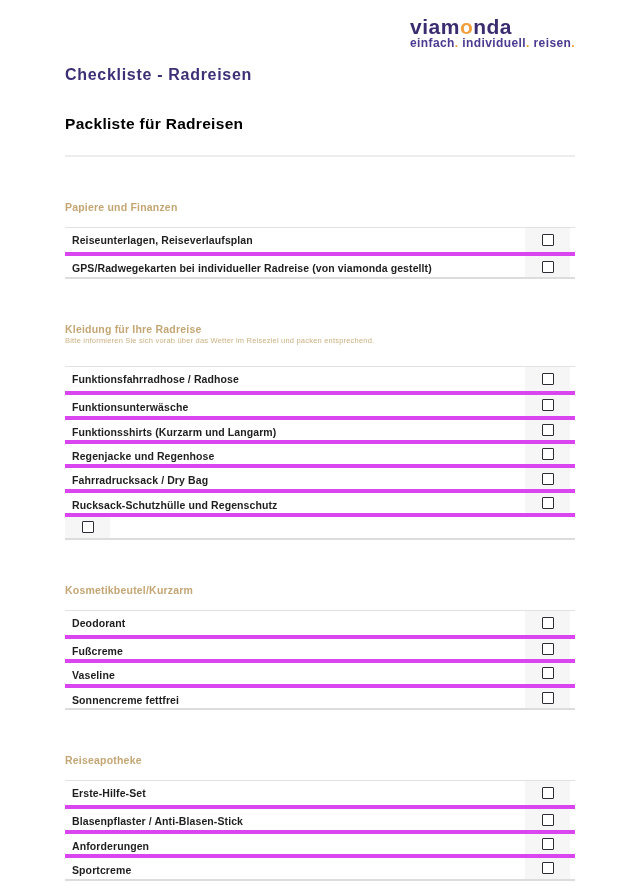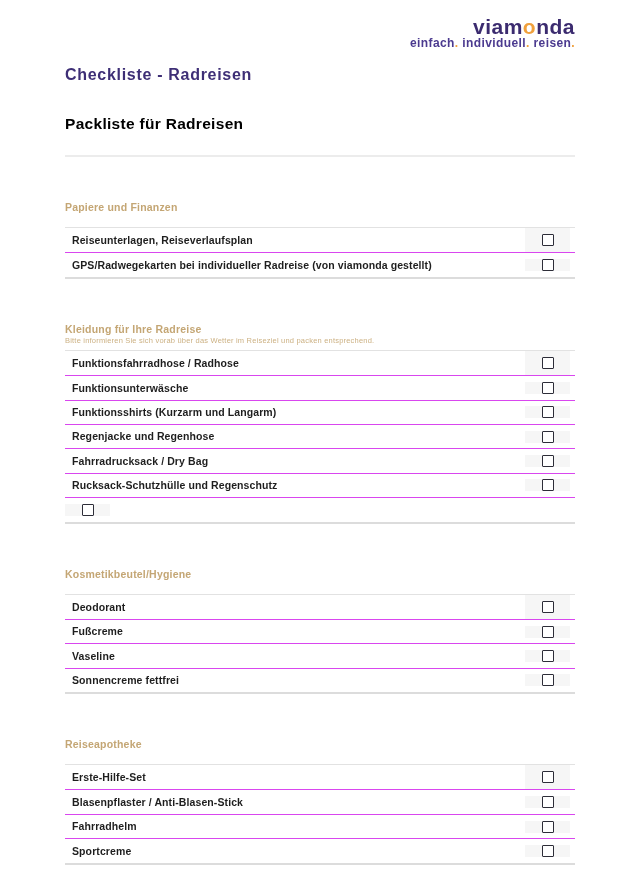--- a/index.html
+++ b/index.html
@@ -6,21 +6,21 @@
   html, body { background: #ffffff; }
   body {
     width: 640px; height: 894px;
     font-family: "Liberation Sans", sans-serif;
     overflow: hidden;
   }
   .page { padding: 0 65px; width: 640px; }
 
   
   .logo-row { display: flex; justify-content: flex-end; margin-top: 16px; }
-  .logo { text-align: right; }
+  .logo { }
   .wordmark {
     font-size: 21px; font-weight: bold; letter-spacing: 0.5px;
     color: #3b2b6f; line-height: 22px;
   }
   .wordmark .accent { color: #f0a03c; }
   .tagline {
     font-size: 12px; font-weight: bold; letter-spacing: 0.4px;
     color: #4b3a8f; line-height: 9px; margin-top: 1px;
   }
   .tagline .dot { color: #f0a03c; }
@@ -49,24 +49,24 @@
   }
   .section-note {
     font-size: 7.5px; line-height: 10px; color: #ccb183; letter-spacing: 0.2px;
   }
 
   .table {
     margin-top: 13px;
     border-top: 1px solid #e2e2e2;
     border-bottom: 2px solid #dcdcdc;
   }
-  .section-note ~ .table { margin-top: 4px; }
+  .section-note ~ .table { margin-top: 20px; }
 
   .row { display: flex; align-items: stretch; height: 24.4px; }
-  .row + .row { border-top: 1px solid #d946ef; align-items: center; }
+  .row + .row { border-top: 4px solid #d946ef; }
   .row-label {
     flex: 1; padding-left: 7px;
     font-size: 10.5px; font-weight: bold; color: #1e1e1e;
     line-height: 24.4px; letter-spacing: 0.1px;
     white-space: nowrap; overflow: hidden;
   }
   .cb-cell {
     width: 45px; margin-right: 5px; background: #f6f6f6;
     display: flex; align-items: center; justify-content: center;
   }
@@ -170,21 +170,21 @@
   <div class="row">
     <div class="cb-cell">
       <div class="checkbox" role="checkbox" aria-checked="false"></div>
     </div>
   </div>
 
 </div>
   </div>
 
   <div class="section">
-    <div class="section-heading">Kosmetikbeutel/Hygiene</div>
+    <div class="section-heading">Kosmetikbeutel/Kurzarm</div>
 
     <div class="table">
   <div class="row">
     <div class="row-label">Deodorant</div>
     <div class="cb-cell">
       <div class="checkbox" role="checkbox" aria-checked="false"></div>
     </div>
   </div>
 
   <div class="row">
@@ -222,21 +222,21 @@
   </div>
 
   <div class="row">
     <div class="row-label">Blasenpflaster / Anti-Blasen-Stick</div>
     <div class="cb-cell">
       <div class="checkbox" role="checkbox" aria-checked="false"></div>
     </div>
   </div>
 
   <div class="row">
-    <div class="row-label">Fahrradhelm</div>
+    <div class="row-label">Anforderungen</div>
     <div class="cb-cell">
       <div class="checkbox" role="checkbox" aria-checked="false"></div>
     </div>
   </div>
 
   <div class="row">
     <div class="row-label">Sportcreme</div>
     <div class="cb-cell">
       <div class="checkbox" role="checkbox" aria-checked="false"></div>
     </div>

